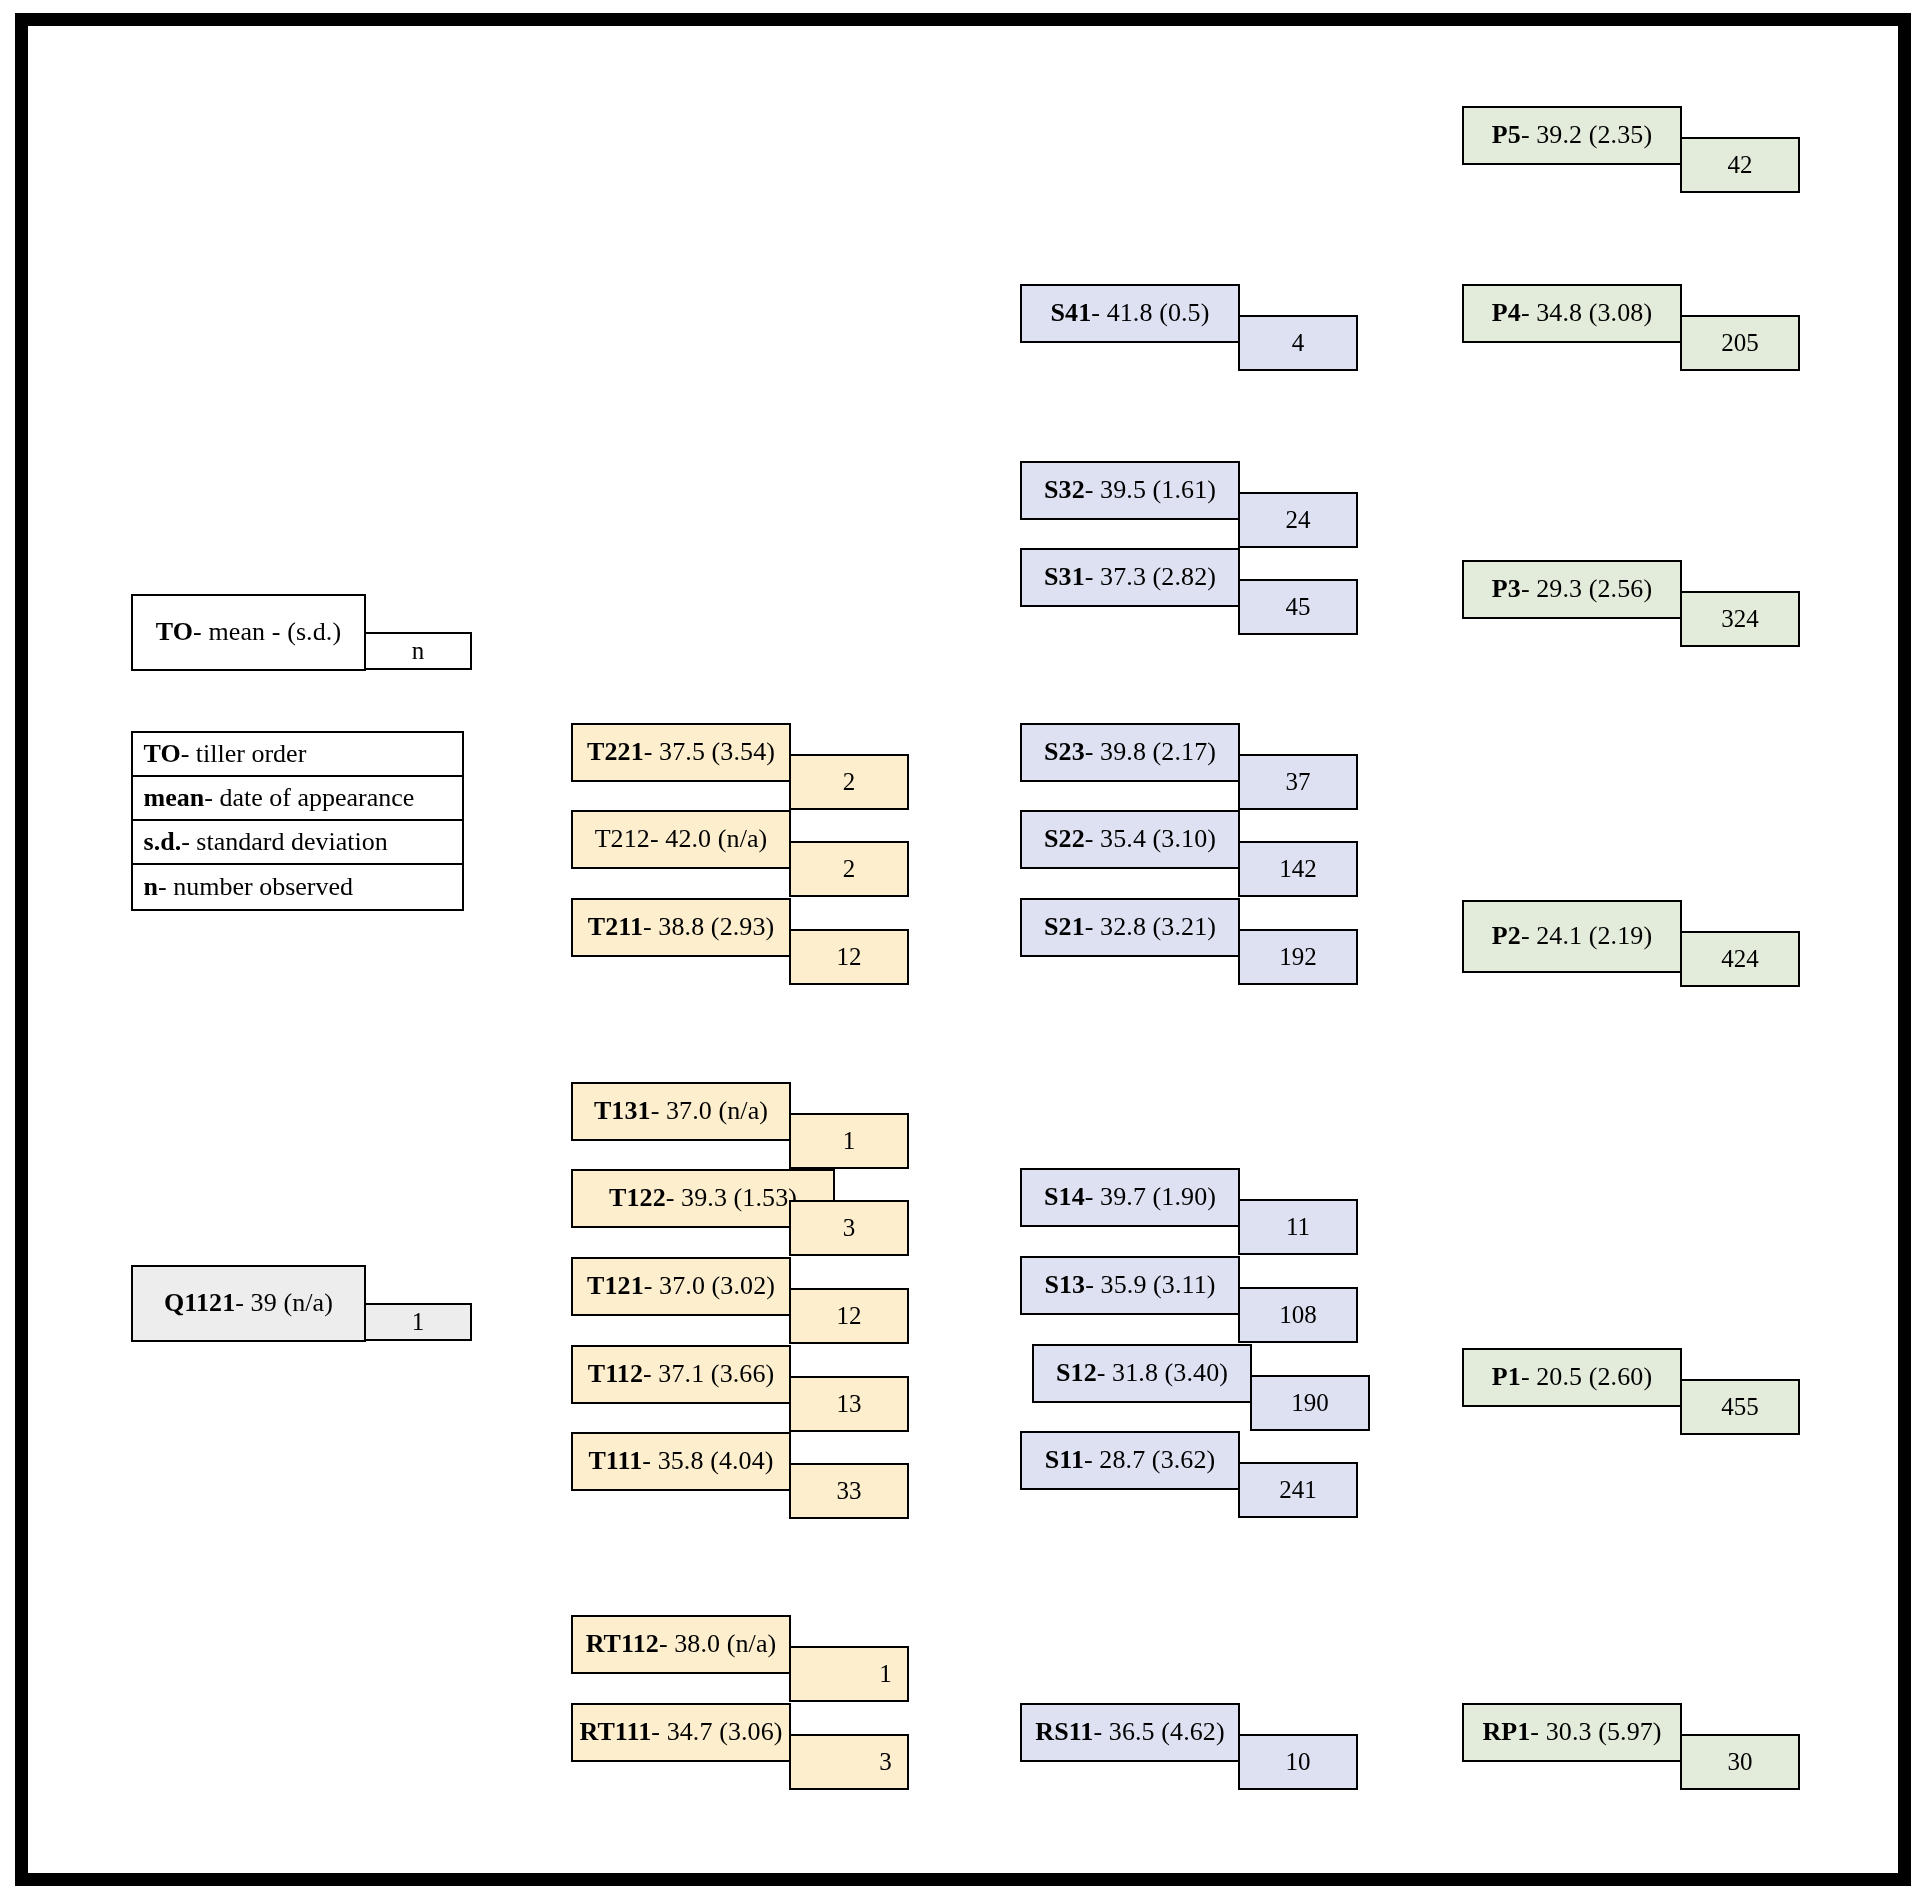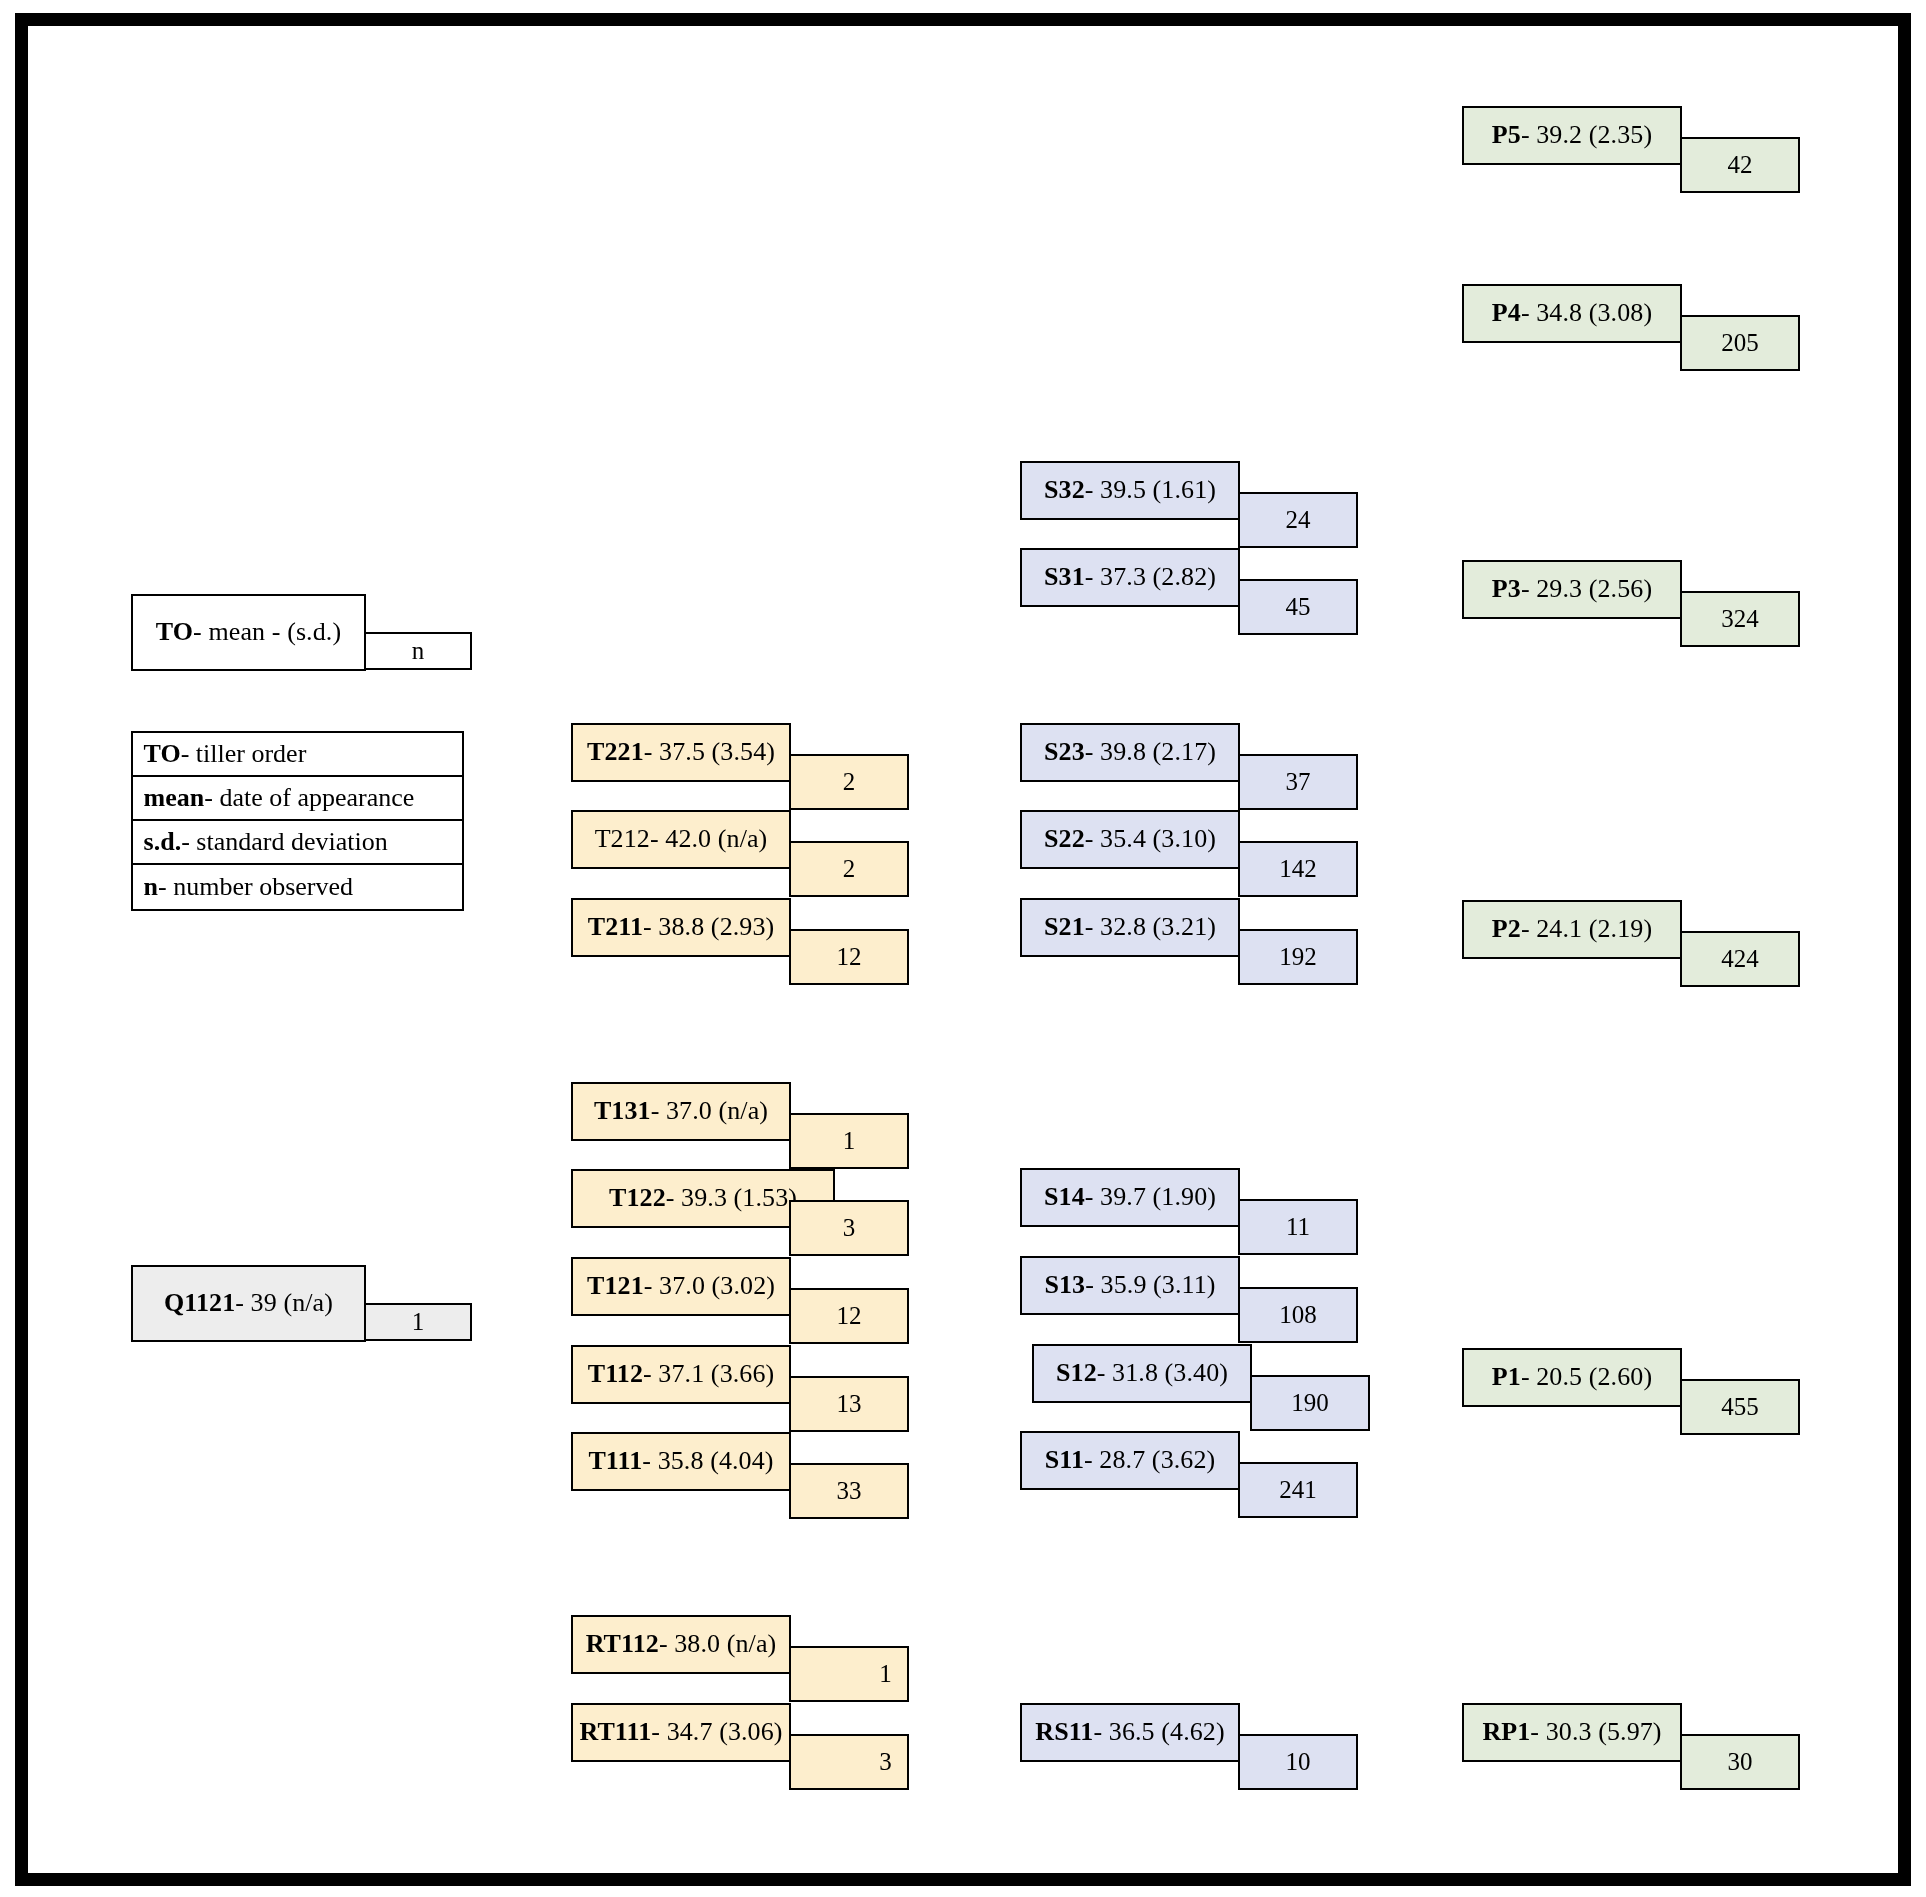--- a/index.html
+++ b/index.html
@@ -212,20 +212,27 @@
   </div>
 
   <div class="node fill-yellow" style="left:571px; top:1703px; width:338px; height:89px;">
     <div class="main" style="width:220px; height:59px;">
       <span class="code">RT111</span>
         <span class="rest"> - 34.7 (3.06)</span>
     </div>
     <div class="nbox right-al" style="left:218px; top:31px; width:120px; height:56px;">3</div>
   </div>
 
+  <div class="node fill-blue" style="left:1020px; top:284px; width:338px; height:89px;">
+    <div class="main" style="width:220px; height:59px;">
+      <span class="code">S41</span>
+        <span class="rest"> - 41.8 (0.5)</span>
+    </div>
+    <div class="nbox" style="left:218px; top:31px; width:120px; height:56px;">4</div>
+  </div>
 
   <div class="node fill-blue" style="left:1020px; top:461px; width:338px; height:89px;">
     <div class="main" style="width:220px; height:59px;">
       <span class="code">S32</span>
         <span class="rest"> - 39.5 (1.61)</span>
     </div>
     <div class="nbox" style="left:218px; top:31px; width:120px; height:56px;">24</div>
   </div>
 
   <div class="node fill-blue" style="left:1020px; top:548px; width:338px; height:89px;">
@@ -318,21 +325,21 @@
 
   <div class="node fill-green" style="left:1462px; top:560px; width:338px; height:89px;">
     <div class="main" style="width:220px; height:59px;">
       <span class="code">P3</span>
         <span class="rest"> - 29.3 (2.56)</span>
     </div>
     <div class="nbox" style="left:218px; top:31px; width:120px; height:56px;">324</div>
   </div>
 
   <div class="node fill-green" style="left:1462px; top:900px; width:338px; height:89px;">
-    <div class="main" style="width:220px; height:59px;">
+    <div class="main" style="width:220px; height:73px;">
       <span class="code">P2</span>
         <span class="rest"> - 24.1 (2.19)</span>
     </div>
     <div class="nbox" style="left:218px; top:31px; width:120px; height:56px;">424</div>
   </div>
 
   <div class="node fill-green" style="left:1462px; top:1348px; width:338px; height:89px;">
     <div class="main" style="width:220px; height:59px;">
       <span class="code">P1</span>
         <span class="rest"> - 20.5 (2.60)</span>

